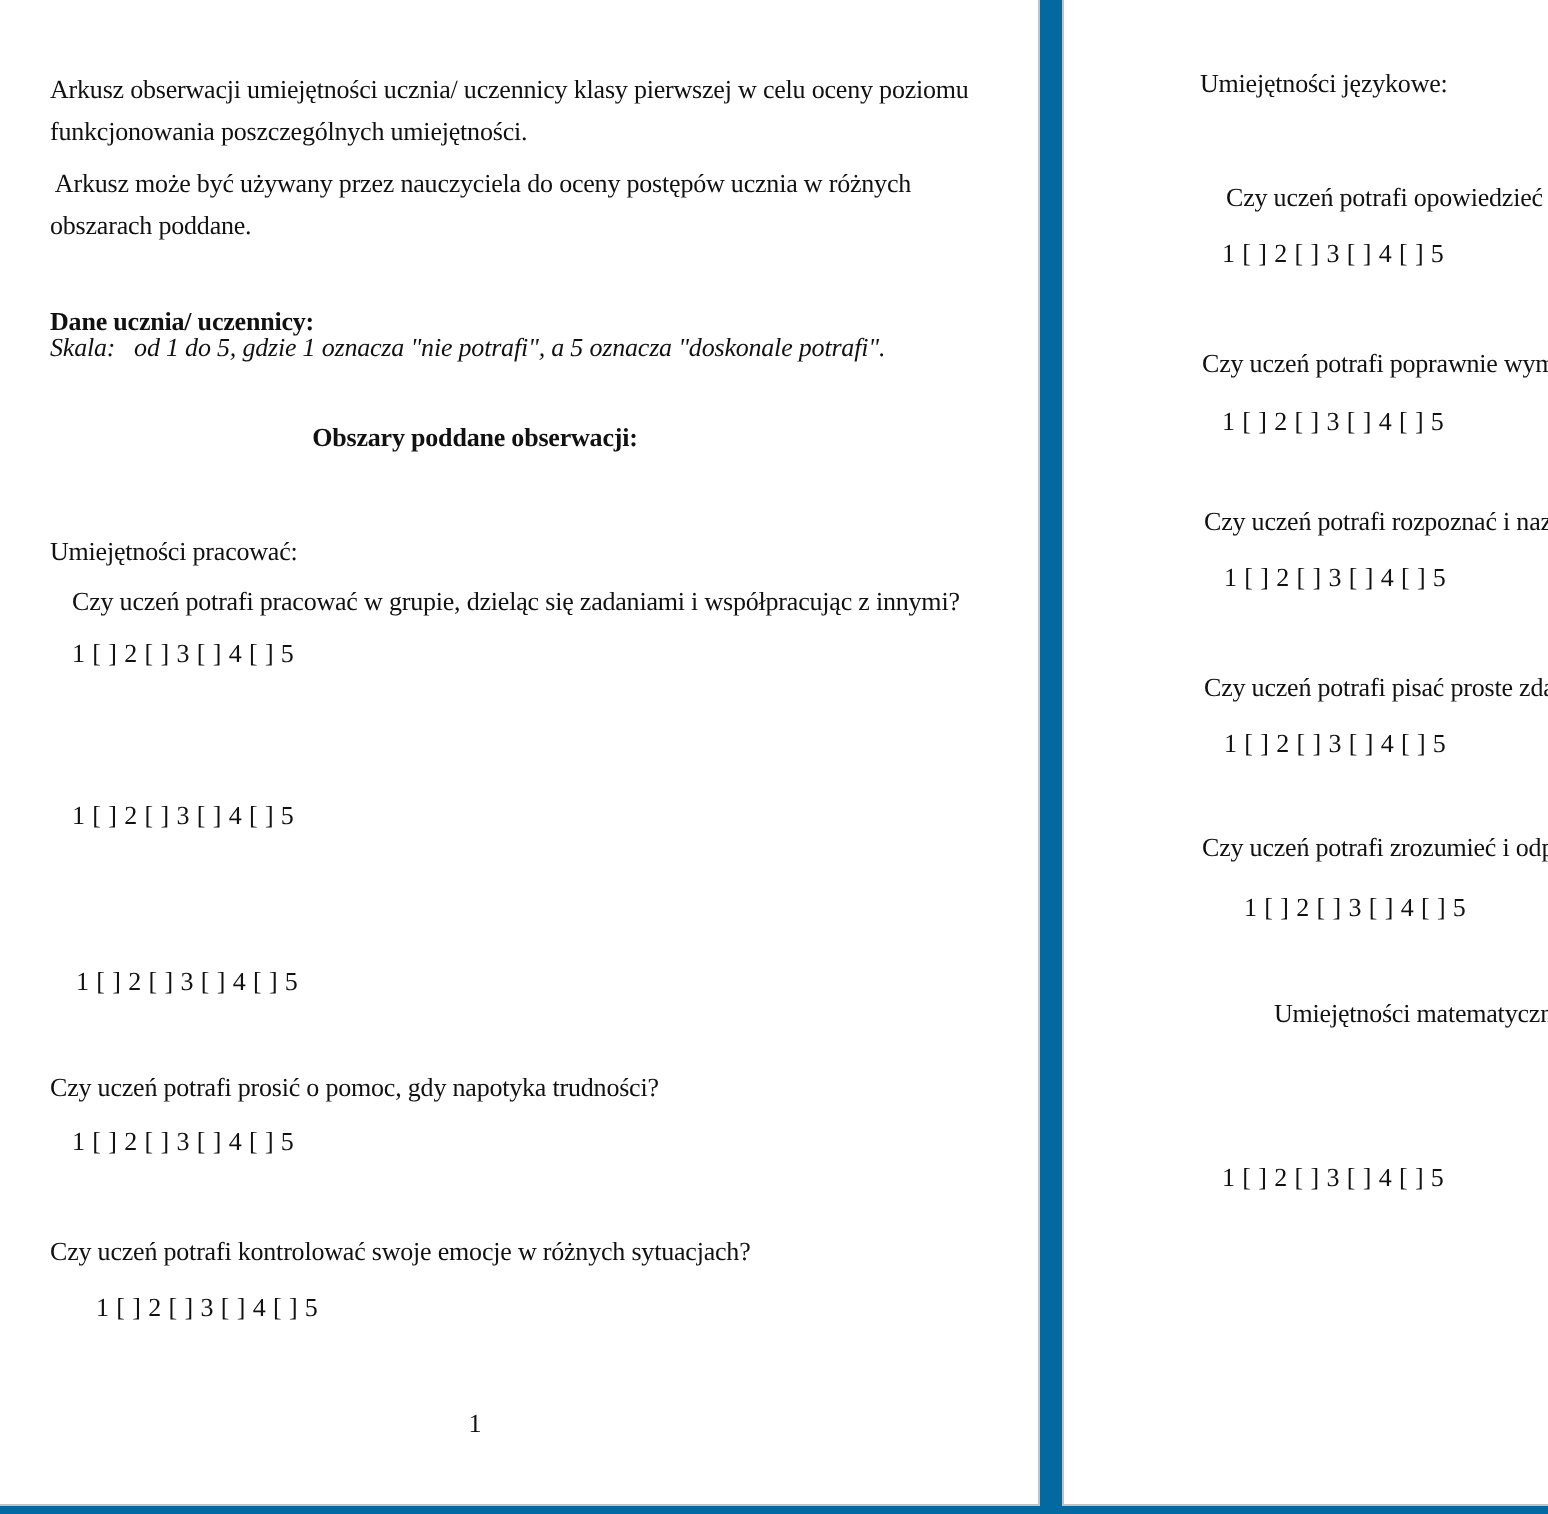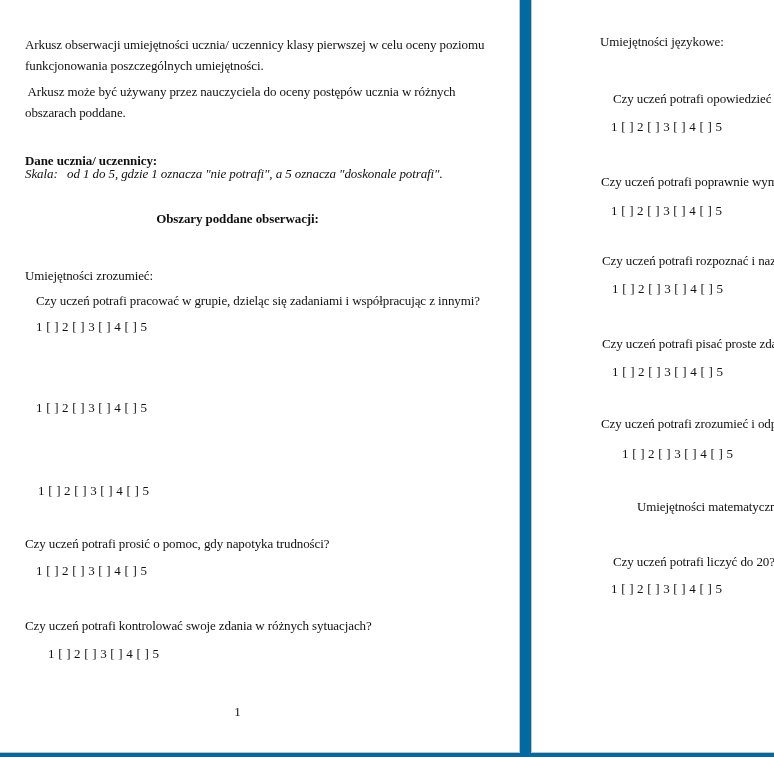--- a/index.html
+++ b/index.html
@@ -55,33 +55,33 @@
     <div class="line" style="left:69px; top:81px;">Arkusz obserwacji umiejętności ucznia/ uczennicy klasy pierwszej w celu oceny poziomu</div>
     <div class="line" style="left:69px; top:128px;"> Arkusz może być używany przez nauczyciela do oceny postępów ucznia w różnych</div>
     <div class="line" style="left:69px; top:102px;">funkcjonowania poszczególnych umiejętności.</div>
     <div class="line" style="left:69px; top:149px;">obszarach poddane.</div>
 
     <div class="line italic" style="left:69px; top:171px;margin-top:39px;">Skala:   od 1 do 5, gdzie 1 oznacza "nie potrafi", a 5 oznacza "doskonale potrafi".</div>
     <div class="line bold" style="left:69px; top:197px;">Dane ucznia/ uczennicy:</div>
 
     <div class="line bold center" style="top:255px;">Obszary poddane obserwacji:</div>
 
-    <div class="line underline" style="left:69px; top:312px;">Umiejętności zrozumieć:</div>
+    <div class="line underline" style="left:69px; top:312px;">Umiejętności pracować:</div>
 
     <div class="line" style="left:80px; top:337px;">Czy uczeń potrafi pracować w grupie, dzieląc się zadaniami i współpracując z innymi?</div>
     <div class="line rating" style="left:80px; top:363px;">1 [ ] 2 [ ] 3 [ ] 4 [ ] 5</div>
 
     <div class="line rating" style="left:80px; top:444px;">1 [ ] 2 [ ] 3 [ ] 4 [ ] 5</div>
 
     <div class="line rating" style="left:82px; top:527px;">1 [ ] 2 [ ] 3 [ ] 4 [ ] 5</div>
 
     <div class="line" style="left:69px; top:580px;">Czy uczeń potrafi prosić o pomoc, gdy napotyka trudności?</div>
     <div class="line rating" style="left:80px; top:607px;">1 [ ] 2 [ ] 3 [ ] 4 [ ] 5</div>
 
-    <div class="line" style="left:69px; top:662px;">Czy uczeń potrafi kontrolować swoje zdania w różnych sytuacjach?</div>
+    <div class="line" style="left:69px; top:662px;">Czy uczeń potrafi kontrolować swoje emocje w różnych sytuacjach?</div>
     <div class="line rating" style="left:92px; top:690px;">1 [ ] 2 [ ] 3 [ ] 4 [ ] 5</div>
 
     <div class="line center" style="top:748px;">1</div>
   </div>
 
   <div class="page page-right">
     <div class="line underline" style="left:68px; top:78px;">Umiejętności językowe:</div>
 
     <div class="line" style="left:81px; top:135px;">Czy uczeń potrafi opowiedzieć pros</div>
     <div class="line rating" style="left:79px; top:163px;">1 [ ] 2 [ ] 3 [ ] 4 [ ] 5</div>
@@ -93,17 +93,16 @@
     <div class="line rating" style="left:80px; top:325px;">1 [ ] 2 [ ] 3 [ ] 4 [ ] 5</div>
 
     <div class="line" style="left:70px; top:380px;">Czy uczeń potrafi pisać proste zdania z</div>
     <div class="line rating" style="left:80px; top:408px;">1 [ ] 2 [ ] 3 [ ] 4 [ ] 5</div>
 
     <div class="line" style="left:69px; top:460px;">Czy uczeń potrafi zrozumieć i odpowie</div>
     <div class="line rating" style="left:90px; top:490px;">1 [ ] 2 [ ] 3 [ ] 4 [ ] 5</div>
 
     <div class="line underline" style="left:68px; top:543px;margin-left:37px;">Umiejętności matematyczne:</div>
 
-    <div class="line" style="left:81px; top:598px;">Czy uczeń potrafi liczyć do 20?</div>
     <div class="line rating" style="left:79px; top:625px;">1 [ ] 2 [ ] 3 [ ] 4 [ ] 5</div>
   </div>
 
 </div>
 
 </body></html>

